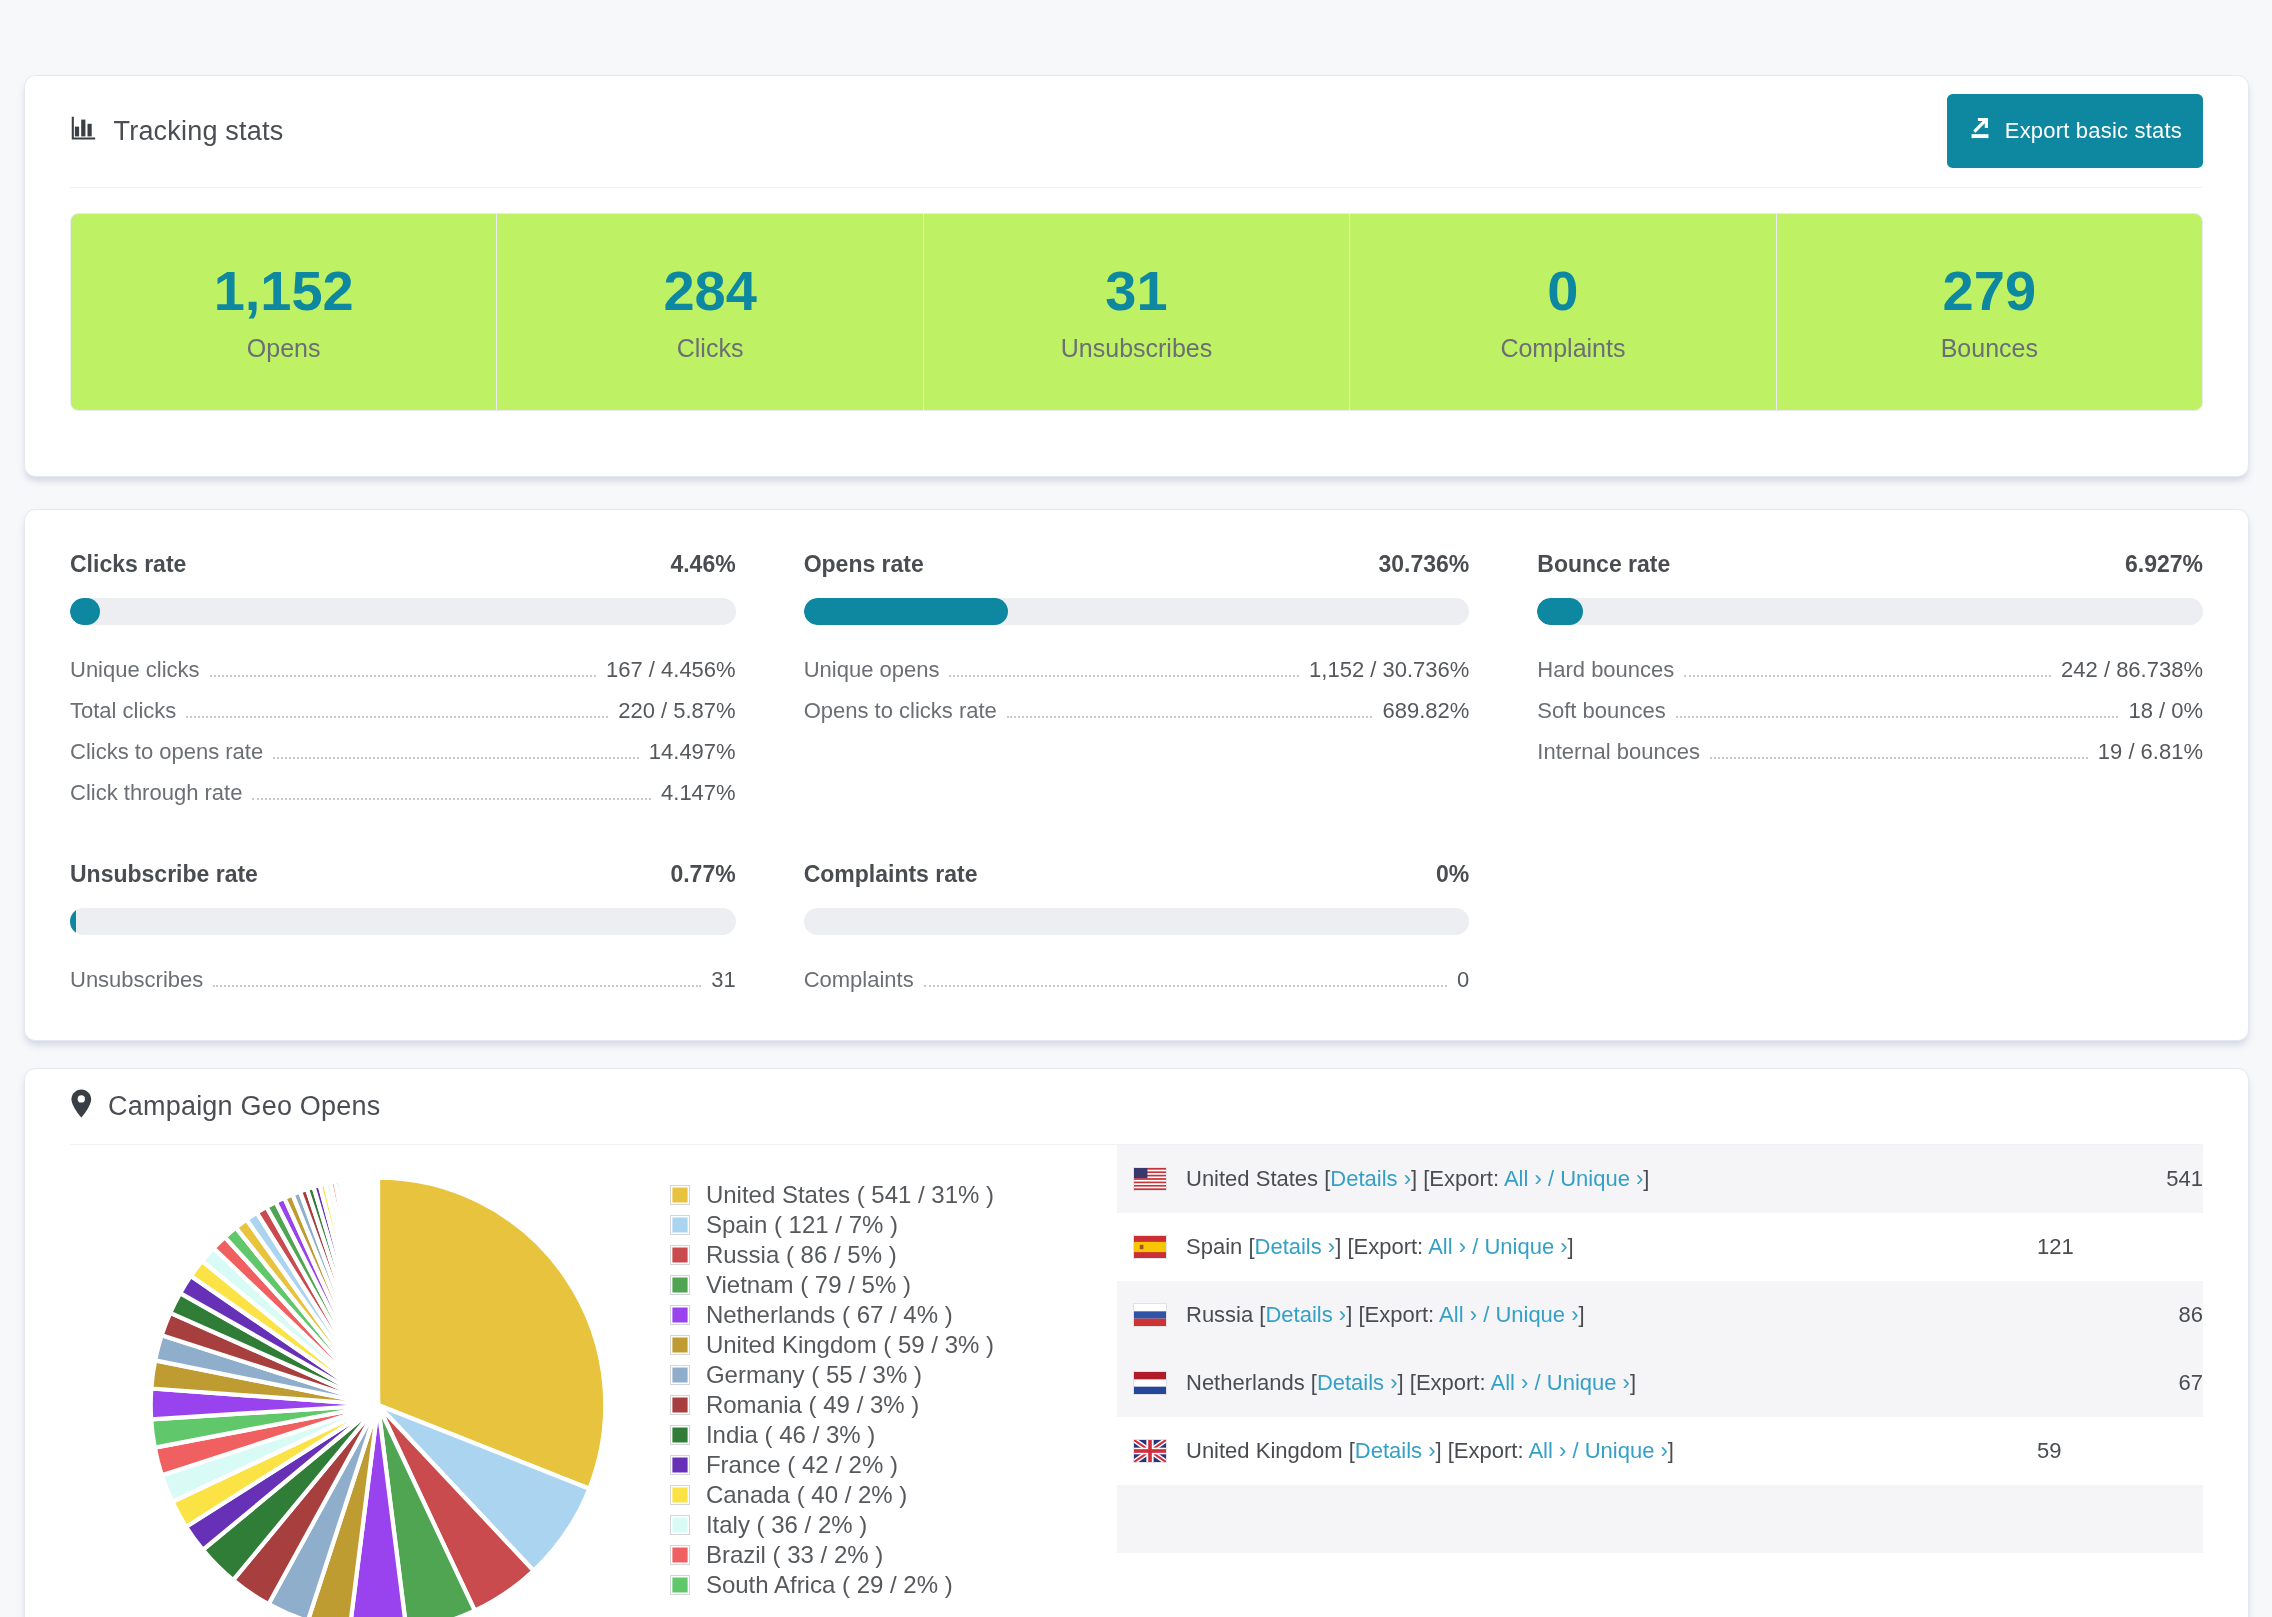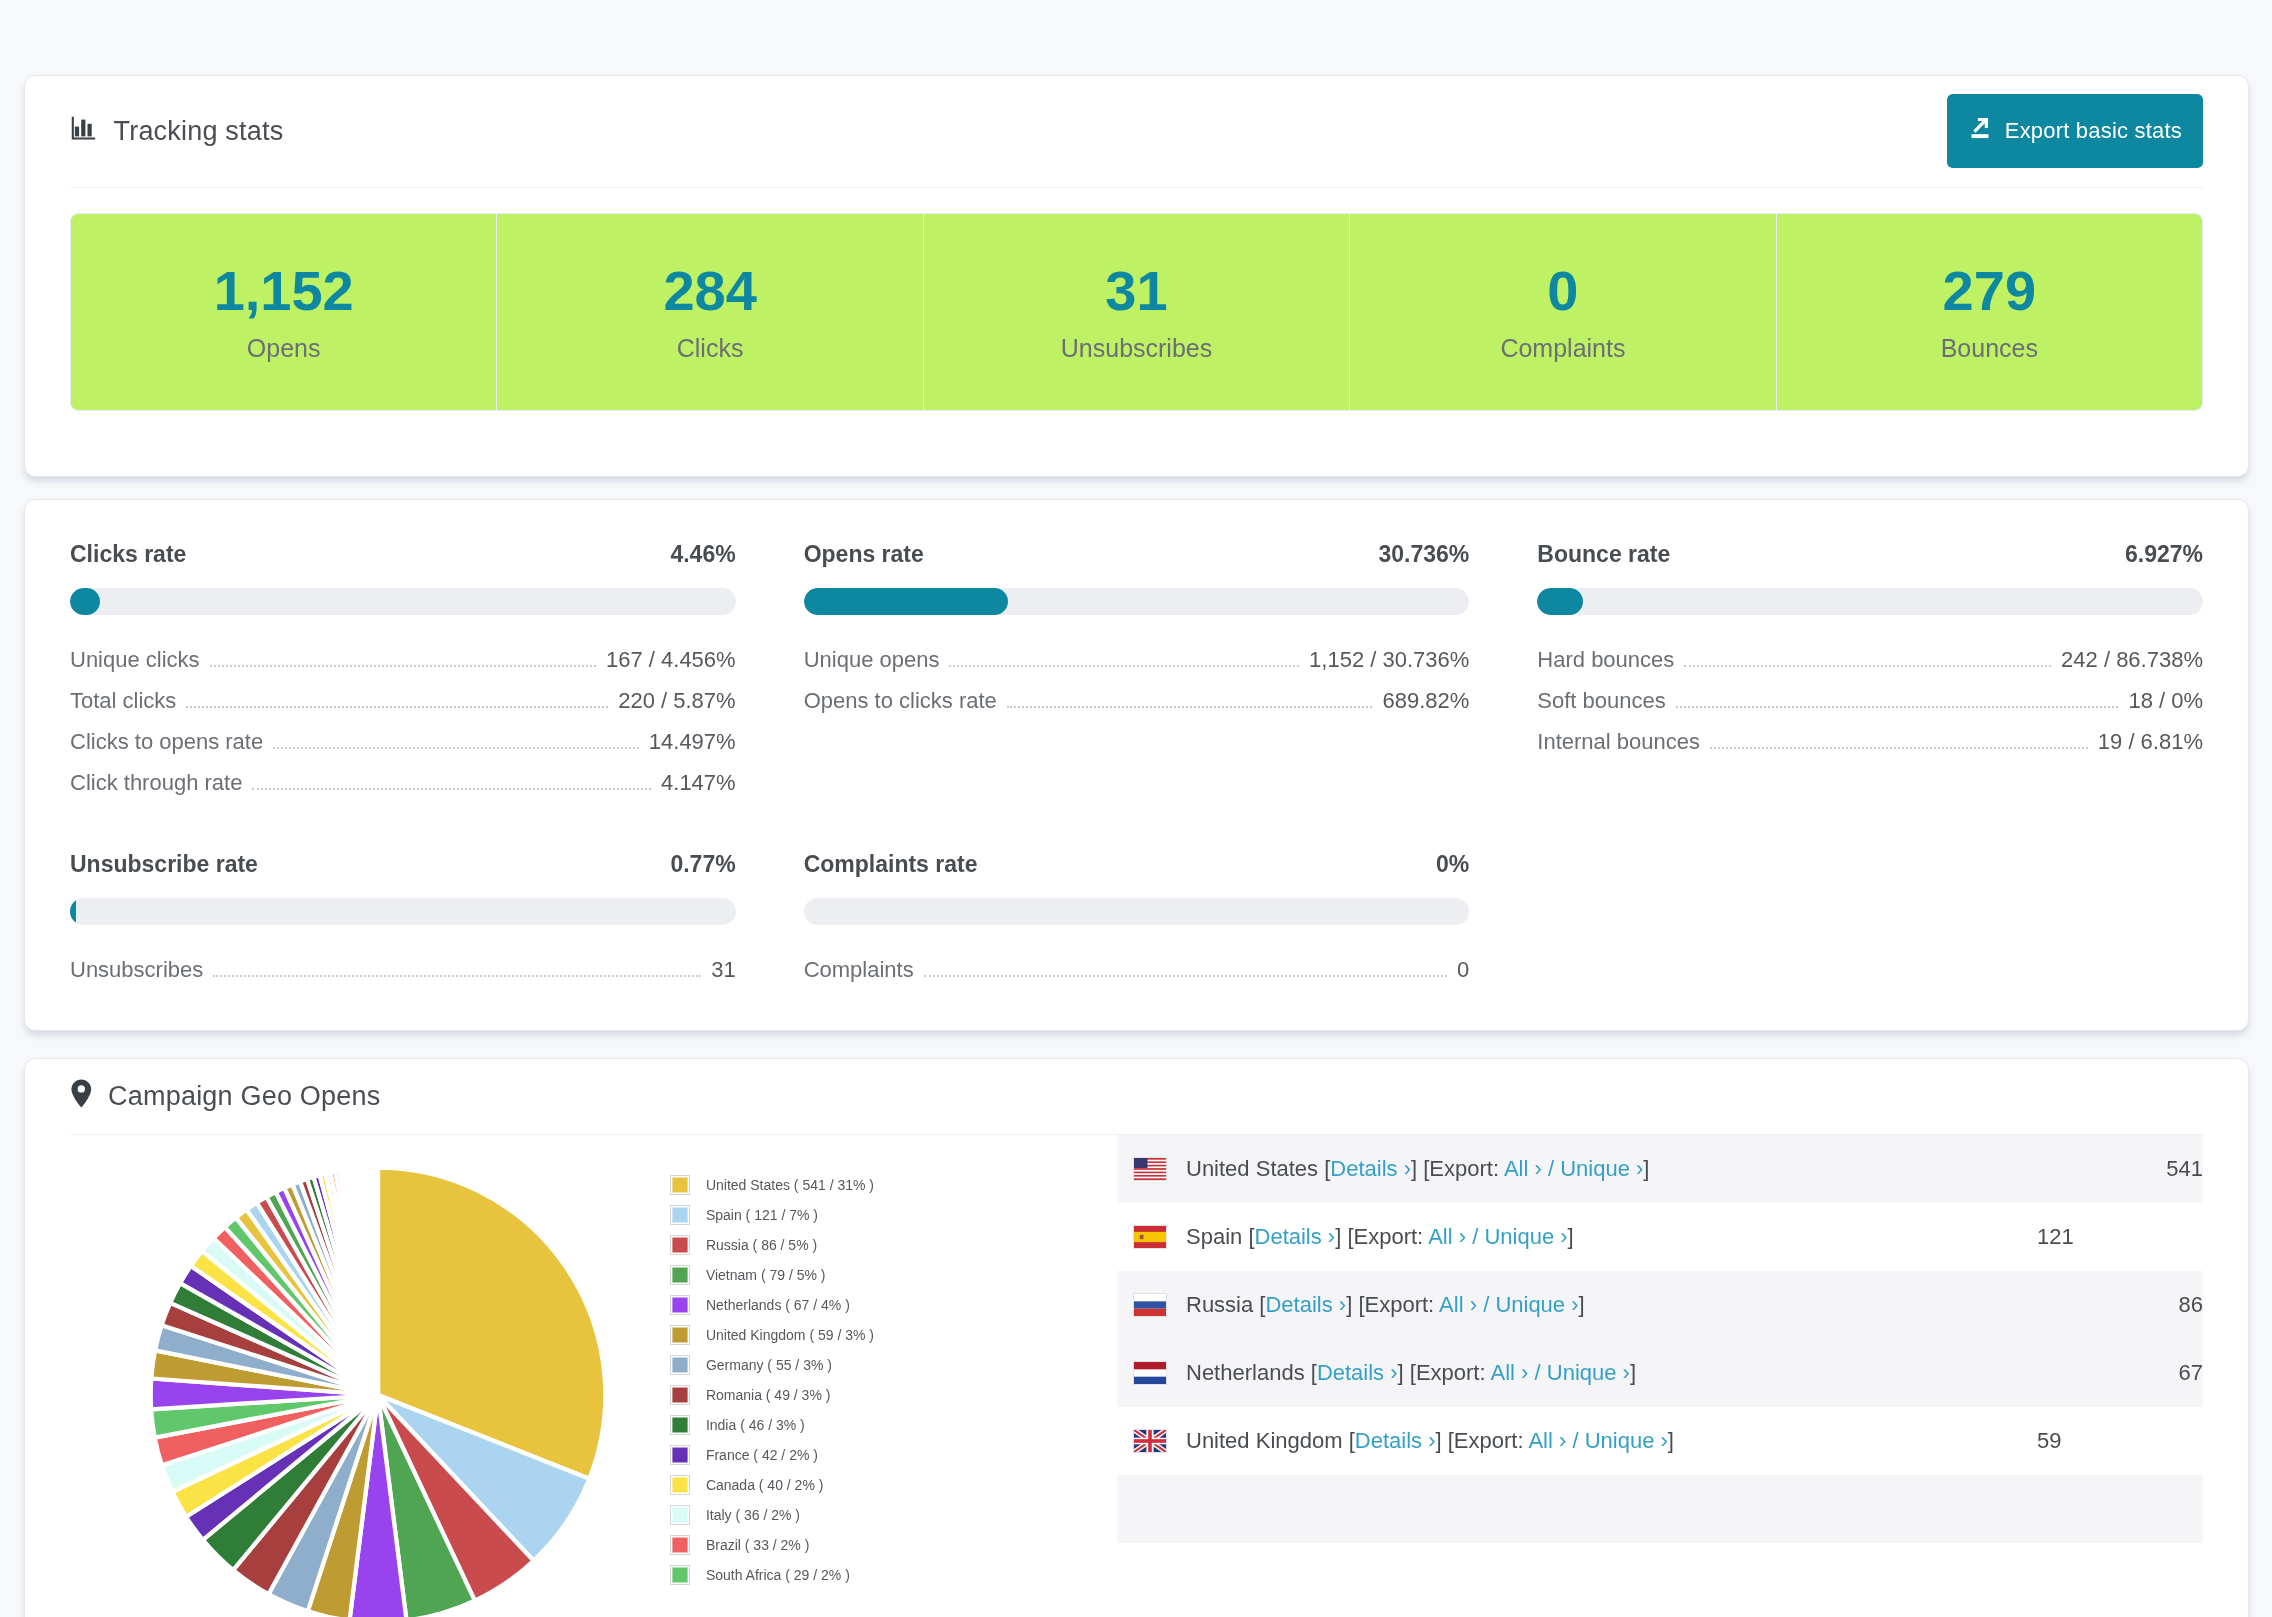--- a/index.html
+++ b/index.html
@@ -46,40 +46,40 @@
   }
   .stat-box{
     flex:1 1 0;text-align:center;
     padding:44px 0 47px;
     border-right:1.4px solid #e9ebf0;
   }
   .stat-box:last-child{border-right:none;}
   .stat-value{font-size:56px;font-weight:bold;color:#0e87a0;letter-spacing:0;}
   .stat-label{font-size:25px;color:#6b6f75;margin-top:11.3px;}
   
-  .card-rates{margin-top:22px;padding:41px 45px 47px;}
+  .card-rates{margin-top:32px;padding:41px 45px 47px;}
   .rates-grid{
     display:grid;grid-template-columns:repeat(3,1fr);
     column-gap:68px;row-gap:55px;
   }
   .rate-head{display:flex;justify-content:space-between;align-items:baseline;
     font-size:23px;font-weight:bold;color:#494d52;}
   .rate-bar{margin-top:20px;height:27px;background:#eceef2;border-radius:13.4px;overflow:hidden;}
   .rate-bar-fill{height:100%;background:#0e87a0;border-radius:13.4px;}
   .rate-rows{margin-top:17px;}
   .rate-row{display:flex;align-items:flex-end;height:41px;font-size:22px;}
   .rate-row .lbl{color:#6b6f75;white-space:nowrap;}
   .rate-row .leader{flex:1;border-bottom:2.1px dotted #c6c9ce;margin:0 10px 6.4px;}
   .rate-row .val{color:#55585c;white-space:nowrap;}
   
   .card-geo{margin-top:27px;height:608px;overflow:hidden;padding:0 45px;}
   .geo-body{display:flex;align-items:flex-start;}
   .pie-wrap{flex:none;width:480px;height:480px;margin:20px 0 0 68px;}
   .legend{flex:none;list-style:none;margin:35px 0 0 52px;padding:0;width:395px;}
-  .legend-item{display:flex;align-items:center;gap:15.5px;height:30px;font-size:14px;color:#55585c;cursor:pointer;}
+  .legend-item{display:flex;align-items:center;gap:15.5px;height:30px;font-size:24px;color:#55585c;cursor:pointer;}
   .legend-swatch{flex:none;width:18.4px;height:18.4px;border:1.4px solid #d2d5da;box-shadow:inset 0 0 0 1.4px #fff;}
   .geo-table{flex:1;margin-left:52px;font-size:22px;}
   .geo-thead{display:flex;align-items:center;padding:41px 0 25.4px 17px;color:#55585c;}
   .col-total{width:166px;margin-left:auto;flex:none;}
   .geo-row{display:flex;align-items:center;height:68px;padding-left:17px;color:#494d52;}
   .geo-row.odd{background:#f5f5f8;text-align:right;}
   .flag{flex:none;width:32px;height:22px;margin-right:20px;outline:0.7px solid #e0e2e6;}
   .row-text{white-space:nowrap;}
   .row-text a{color:#35a0c6;text-decoration:none;cursor:pointer;}
   .row-text .sep{color:#35a0c6;}

